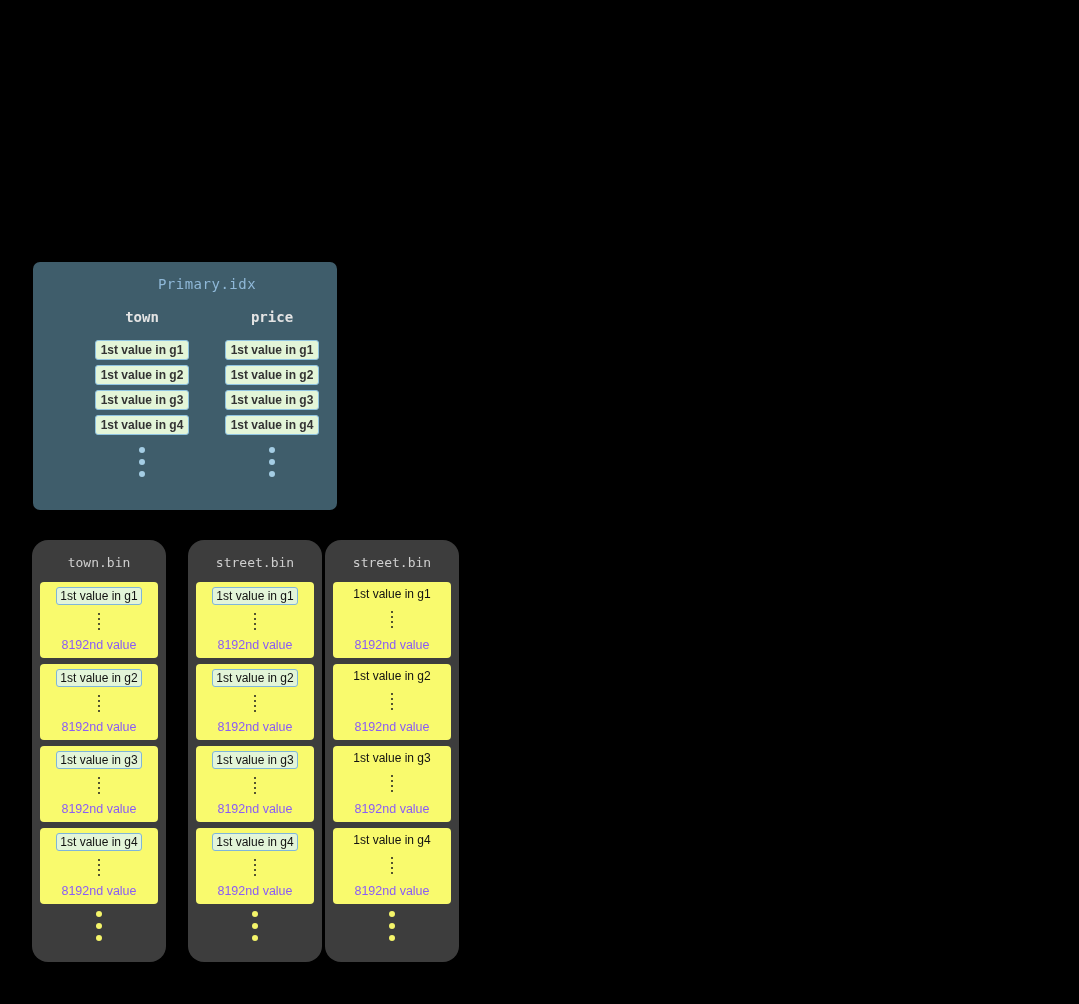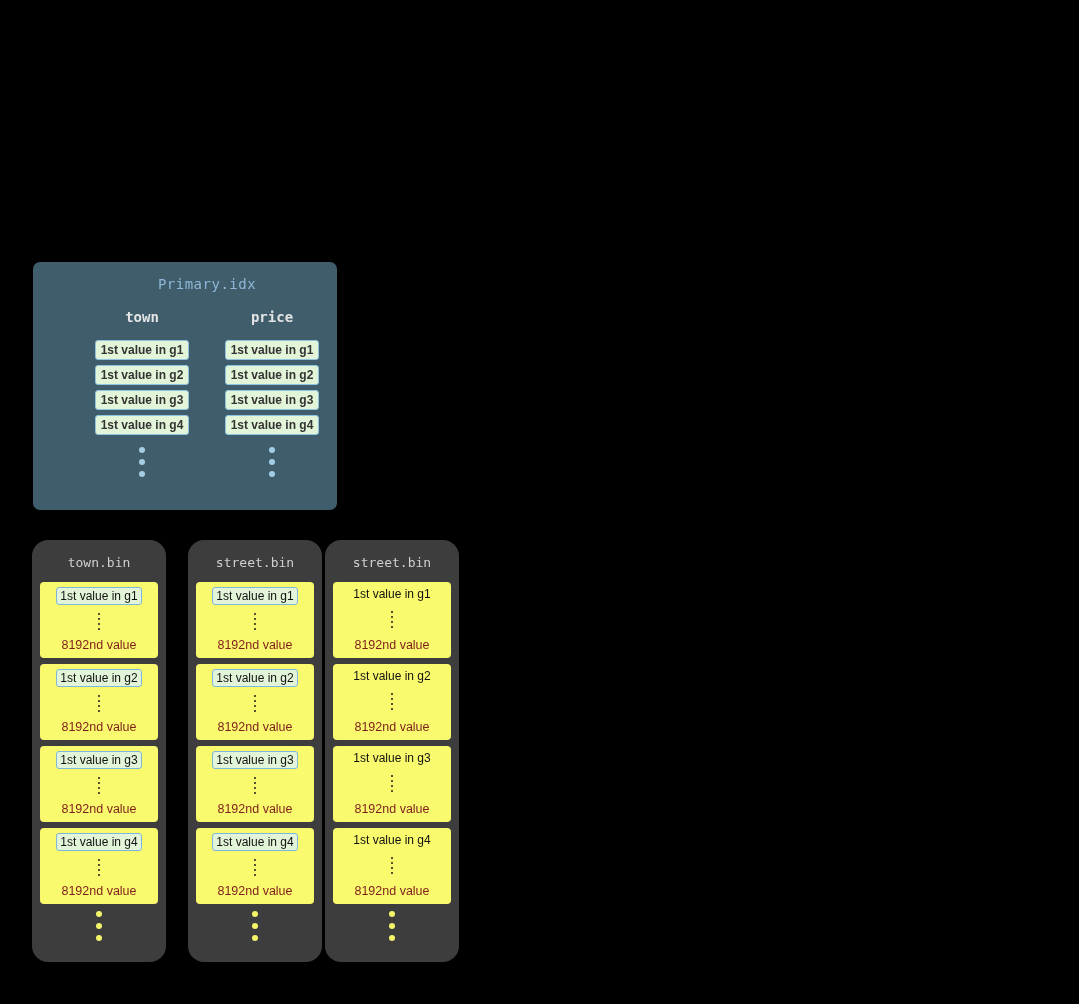--- a/index.html
+++ b/index.html
@@ -83,21 +83,21 @@
   }
   .gfirst { font-size: 12px; line-height: 14px; color: #111111; white-space: nowrap; }
   .gfirst.hl {
     background: #e3f5d8;
     border: 1.5px solid #7fb6d9;
     border-radius: 3px;
     padding: 1px 3px;
   }
   .vdots { display: flex; flex-direction: column; gap: 2.5px; align-items: center; }
   .vdots i { width: 2.5px; height: 2.5px; background: #1c1c1c; border-radius: 50%; display: block; }
-  .glast { font-size: 12.5px; color: #7f1d1d; white-space: nowrap; }
+  .glast { font-size: 12.5px; color: #8b5cf6; white-space: nowrap; }
 </style>
 </head>
 <body>
 
 <div class="primary-panel">
   <div class="primary-title mono">Primary.idx</div>
   <div class="primary-cols">
 
     <div class="pcol">
       <div class="pcol-header mono">town</div>

